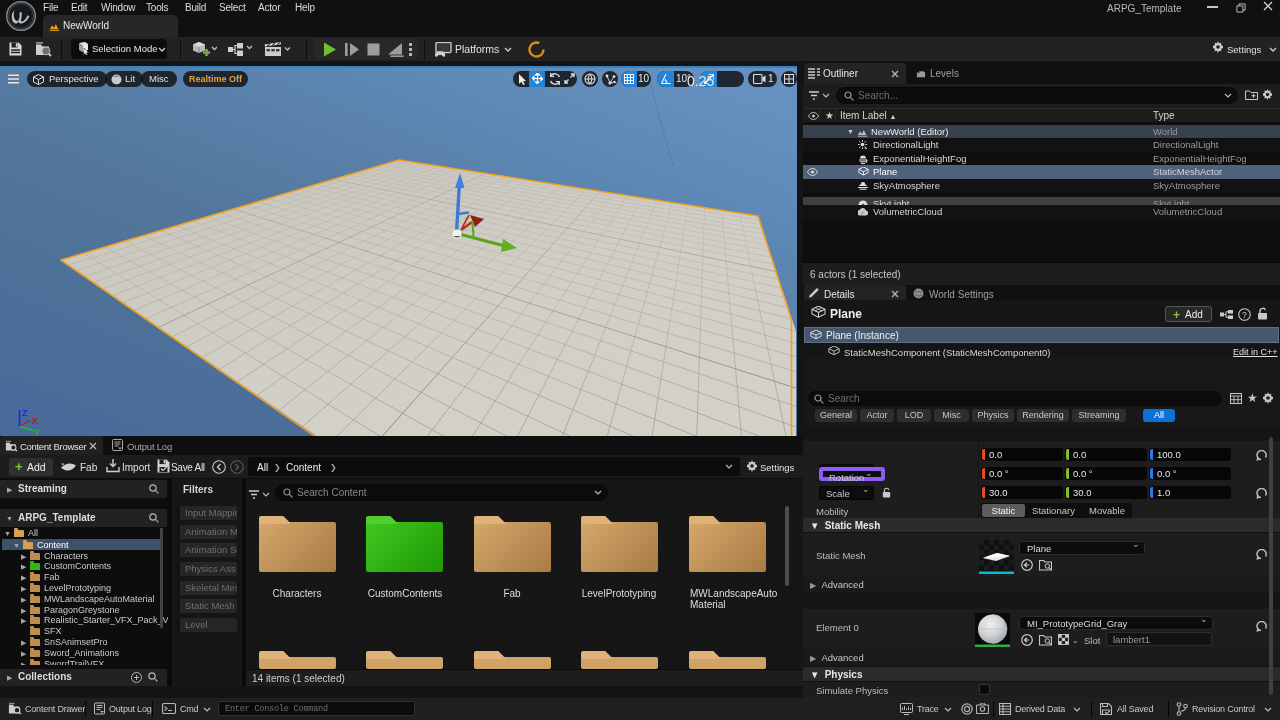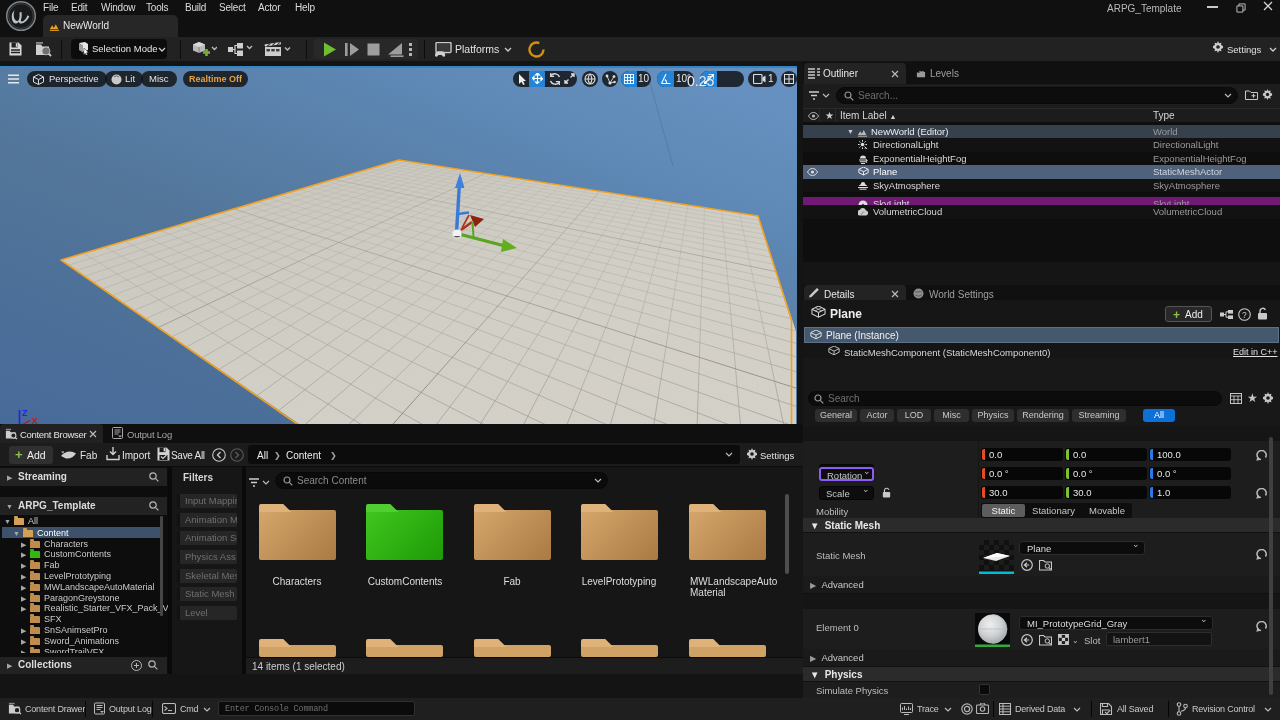--- a/index.html
+++ b/index.html
@@ -13,21 +13,21 @@
 #apptitle{left:1107px;top:3px;font-size:10px;color:#b8b8b8}
 #tab-nw{left:43px;top:15px;width:135px;height:22px;background:#272727;border-radius:5px 5px 0 0;font-size:11px;color:#e8e8e8}
 #toolbar{left:0;top:37px;width:1280px;height:24px;background:#222222}
 .tsep{position:absolute;top:3px;height:19px;width:1px;background:#0c0c0c}
 
 #vp{left:0;top:66px;width:797px;height:382px;background:#4f739b;overflow:hidden}
 #vp .pill{position:absolute;background:rgba(16,17,18,0.82);border-radius:8px;height:16px;line-height:16px;font-size:9.5px;color:#e3e3e3;padding:0 8px}
 
 #rpanel{left:803px;top:62px;width:477px;height:636px;background:#151515}
 
-#cb{left:0;top:424px;width:803px;height:250px;background:#4c1d95}
+#cb{left:0;top:436px;width:803px;height:250px;background:#4c1d95}
 
 #status{left:0;top:698px;width:1280px;height:22px;background:#1f1f1f;font-size:9px;letter-spacing:-0.2px;color:#c9c9c9}
 .row{white-space:nowrap}
 .chip{height:13px;background:#2e2e2e;border-radius:3px;font-size:9px;color:#c9c9c9;text-align:center;padding-top:1px}
 .vbox{width:82px;height:13px;background:#070707;border-radius:3px;color:#e8e8e8;font-size:9.5px;padding:1px 0 0 8px}
 .vbox i{position:absolute;left:1px;top:1px;width:3px;height:11px;border-radius:2px 0 0 2px;font-style:normal}
 .rst{left:452px;width:12px;height:11px}
 .sect{left:0;width:477px;height:15px;background:#2b2b2b;color:#e8e8e8;padding:2px 0 0 7px;border-bottom:1px solid #111;white-space:nowrap}
 .sect b{font-size:10px}
 .adv{left:0;width:477px;height:18px;background:#1a1a1a;color:#c9c9c9;padding:3px 0 0 7px;border-bottom:1px solid #111}
@@ -632,38 +632,41 @@
   <span style="position:absolute;left:350px;top:1px;color:#cfd6e0">StaticMeshActor</span>
         </div>
  <div class="abs row" style="left:0;top:55.6px;width:477px;height:13.4px;background:#121212">
   <svg class="abs" style="left:55px;top:3px" width="10" height="8" viewBox="0 0 10 8">
             <path d="M5 0a2.2 2.2 0 0 1 2.2 2.2L9.5 4h-9l2.3-1.8A2.2 2.2 0 0 1 5 0z" fill="#ddd"></path>
             <path d="M0 5.5h10M1.5 7.2h7" stroke="#ddd" stroke-width="1"></path>
           </svg>
   <span style="position:absolute;left:70px;top:1px;color:#d8d8d8">SkyAtmosphere</span>
   <span style="position:absolute;left:350px;top:1px;color:#9a9a9a">SkyAtmosphere</span>
         </div>
- <div class="abs row" style="left:0;top:74px;width:477px;height:13.4px;background:#701a75">
+ <div class="abs row" style="left:0;top:74px;width:477px;height:13.4px;background:#404040">
   <svg class="abs" style="left:55px;top:2px" width="10" height="10" viewBox="0 0 10 10">
             <path d="M0.5 6a4.5 4.5 0 0 1 9 0z" fill="#ddd"></path>
             <circle cx="5" cy="6" r="1.3" fill="#555"></circle>
             <path d="M5 7.5V10M2.5 7l-1.5 2M7.5 7l1.5 2" stroke="#ddd" stroke-width="1"></path>
           </svg>
   <span style="position:absolute;left:70px;top:1px;color:#d8d8d8">SkyLight</span>
   <span style="position:absolute;left:350px;top:1px;color:#9a9a9a">SkyLight</span>
         </div>
  <div class="abs row" style="left:0;top:82.4px;width:477px;height:13.4px;background:#121212">
   <svg class="abs" style="left:55px;top:2px" width="10" height="9" viewBox="0 0 10 9">
             <path d="M2 8.5a2.8 2.8 0 0 1-.3-5.6A3.4 3.4 0 0 1 8 3.4 2.6 2.6 0 0 1 8 8.5z" fill="#ccc"></path>
             <path d="M3 8.5c.4-2 1.6-3.2 3.4-3.6" stroke="#777" fill="none" stroke-width="0.8"></path>
           </svg>
   <span style="position:absolute;left:70px;top:1px;color:#d8d8d8">VolumetricCloud</span>
   <span style="position:absolute;left:350px;top:1px;color:#9a9a9a">VolumetricCloud</span>
         </div>
 </div>
+<div class="abs" style="left:0;top:200px;width:477px;height:23px;background:#1d1d1d;border-top:1px solid #090909">
+        <span style="position:absolute;left:7px;top:6px;font-size:10px;color:#c5c5c5">6 actors (1 selected)</span>
+      </div>
 
 <div class="abs" style="left:0;top:223px;width:477px;height:15px;background:#101010"></div>
 <div class="abs" style="left:1px;top:223px;width:102px;height:15px;background:#232323;border-radius:4px 4px 0 0"></div>
 <svg class="abs" style="left:6px;top:226px" width="11" height="10" viewBox="0 0 11 10">
         <path d="M0 9.5l2.5-.5L9.8 1.8 8 0 .8 7.2z" fill="#ccc"></path>
       </svg>
 <div class="abs" style="left:21px;top:227px;font-size:10px;color:#e6e6e6">Details</div>
 <svg class="abs" style="left:88px;top:228px" width="8" height="8" viewBox="0 0 8 8">
         <path d="M1 1l6 6M7 1L1 7" stroke="#bbb" stroke-width="1.2"></path>
       </svg>
@@ -746,21 +749,21 @@
           <span style="position:absolute;left:6px;top:1px">Location</span>
           <span class="dch">⌄</span>
         </div>
  <div class="abs vbox" style="left:178px;top:22px"><i style="background:#e54b25"></i>0.0</div>
  <div class="abs vbox" style="left:262px;top:22px"><i style="background:#7ec231"></i>0.0</div>
  <div class="abs vbox" style="left:346px;top:22px"><i style="background:#2979e8"></i>100.0</div>
  <svg class="abs rst" style="top:24px" width="12" height="11" viewBox="0 0 12 11">
           <path d="M10.5 7.5A4.6 4.6 0 1 0 6 9.6" fill="none" stroke="#b9b9b9" stroke-width="1.5"></path>
           <path d="M2.5 6.5l3.2 3.3-4.4 1z" fill="#b9b9b9"></path>
         </svg>
- <div class="abs" style="left:16px;top:41px;width:55px;height:14px;background:#0d0d0d;border:2px solid #8b5cf6;border-radius:3px">
+ <div class="abs" style="left:16px;top:41px;width:66px;height:14px;background:#0d0d0d;border:4px solid #8b5cf6;border-radius:3px">
           <span style="position:absolute;left:6px;top:1px">Rotation</span>
           <span class="dch">⌄</span>
         </div>
  <div class="abs" style="left:16px;top:60px;width:55px;height:14px;background:#0d0d0d;border:1px solid #060606;border-radius:3px">
           <span style="position:absolute;left:6px;top:1px">Scale</span>
           <span class="dch">⌄</span>
         </div>
  <div class="abs vbox" style="left:178px;top:41px"><i style="background:#e54b25"></i>0.0&nbsp;°</div>
  <div class="abs vbox" style="left:262px;top:41px"><i style="background:#7ec231"></i>0.0&nbsp;°</div>
  <div class="abs vbox" style="left:346px;top:41px"><i style="background:#2979e8"></i>0.0&nbsp;°</div>

